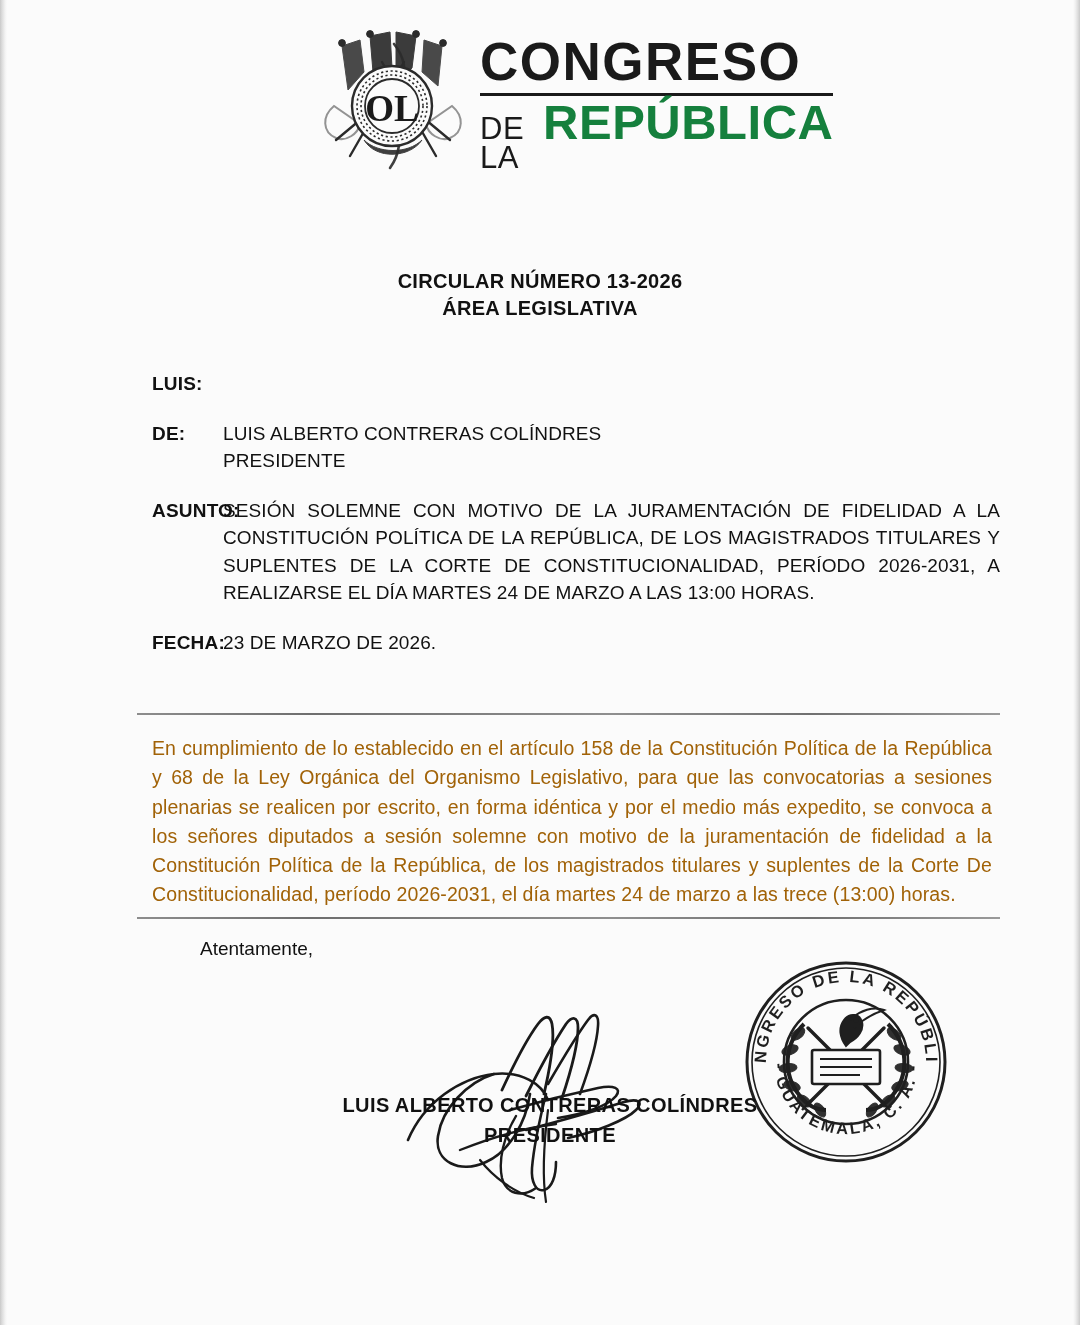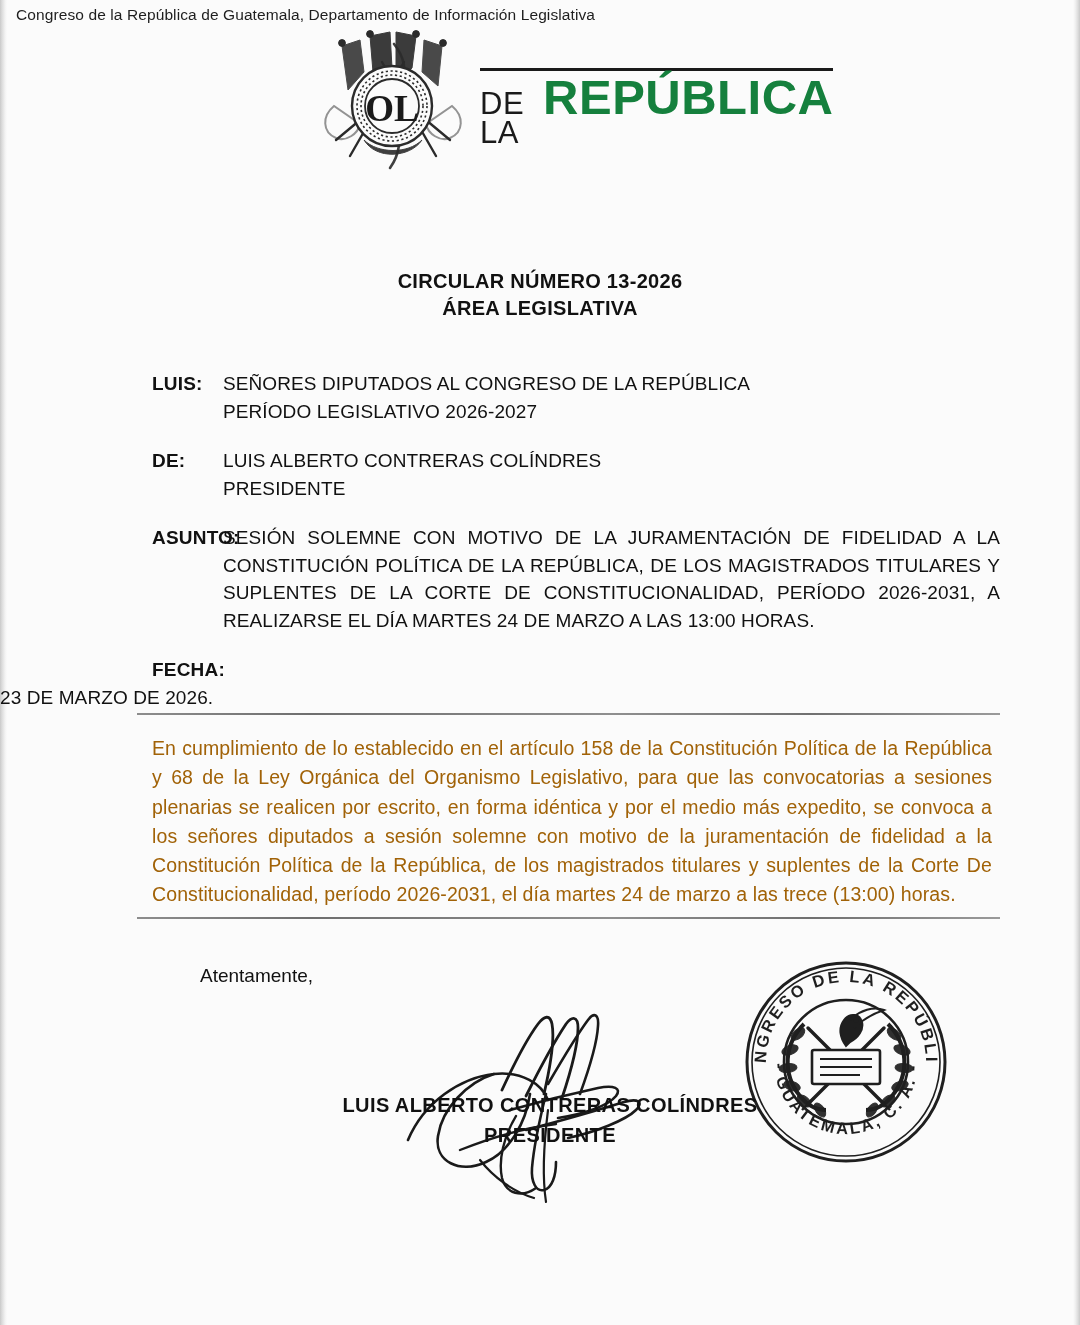--- a/index.html
+++ b/index.html
@@ -136,21 +136,21 @@
     font-size: 19px;
     color: #111;
     line-height: 1.45;
     letter-spacing: 0.1px;
   }
   .field-value .sub { display: block; }
   .field-value.justify {
     text-align: justify;
     text-justify: inter-word;
   }
-  .field-row.fecha { margin-top: 13px; flex-direction: column; }
+  .field-row.fecha { margin-top: 13px; }
 
   
   .hrule {
     position: absolute;
     left: 137px;
     width: 863px;
     height: 2px;
     background: linear-gradient(to right, #8d8d8d, #6e6e6e 20%, #8f8f8f 55%, #707070 78%, #9a9a9a);
   }
   .hrule.top    { top: 713px; }
@@ -167,21 +167,21 @@
     color: #a16207;
     text-align: justify;
     text-justify: inter-word;
     letter-spacing: 0.1px;
   }
 
   
   .closing {
     position: absolute;
     left: 200px;
-    top: 965px;
+    top: 938px;
     font-size: 19px;
     color: #111;
   }
 
   .signature-block {
     position: absolute;
     left: 340px;
     top: 1090px;
     width: 420px;
     text-align: center;
@@ -213,21 +213,20 @@
   }
 </style>
 </head>
 <body>
 
 <div class="page">
 
   <div class="edge edge-left"></div>
   <div class="edge edge-right"></div>
 
-  <div class="doc-caption">Congreso de la República de Guatemala, Departamento de Información Legislativa</div>
 
   <div class="masthead">
 
     <svg class="emblem" viewBox="0 0 162 150" aria-hidden="true">
       <g fill="#2b2b2b" stroke="#2b2b2b">
 
         <g stroke-width="2.4" stroke-linecap="round">
           <line x1="38" y1="128" x2="92" y2="34"></line>
           <line x1="124" y1="128" x2="70" y2="34"></line>
           <line x1="24" y1="112" x2="96" y2="52"></line>
@@ -252,41 +251,38 @@
 
         <circle cx="80" cy="78" r="40" fill="#fbfbfb" stroke="#2b2b2b" stroke-width="2.4"></circle>
         <circle cx="80" cy="78" r="35" fill="none" stroke="#2b2b2b" stroke-width="1.6" stroke-dasharray="2.2 2.6"></circle>
         <circle cx="80" cy="78" r="31" fill="none" stroke="#2b2b2b" stroke-width="1.6" stroke-dasharray="2.2 2.6"></circle>
         <circle cx="80" cy="78" r="27" fill="none" stroke="#2b2b2b" stroke-width="1.8"></circle>
       </g>
       <text x="80" y="93" text-anchor="middle" font-family="Liberation Serif, serif" font-weight="bold" font-size="37" fill="#1a1a1a">OL</text>
     </svg>
 
     <div class="masthead-text">
+      <div class="brand-line1">CONGRESO</div>
       <div class="brand-rule"></div>
       <div class="brand-line2">
         <span class="brand-dela">DE LA</span>
         <span class="brand-republica">REPÚBLICA</span>
       </div>
     </div>
   </div>
 
   <div class="circular-title">
     <div>CIRCULAR NÚMERO 13-2026</div>
     <div>ÁREA LEGISLATIVA</div>
   </div>
 
   <div class="fields">
 
     <div class="field-row">
       <div class="field-label">LUIS:</div>
-      <div class="field-value">
-        <span class="sub">SEÑORES DIPUTADOS AL CONGRESO DE LA REPÚBLICA</span>
-        <span class="sub">PERÍODO LEGISLATIVO 2026-2027</span>
-      </div>
     </div>
 
     <div class="field-row">
       <div class="field-label">DE:</div>
       <div class="field-value">
         <span class="sub">LUIS ALBERTO CONTRERAS COLÍNDRES</span>
         <span class="sub">PRESIDENTE</span>
       </div>
     </div>
 

